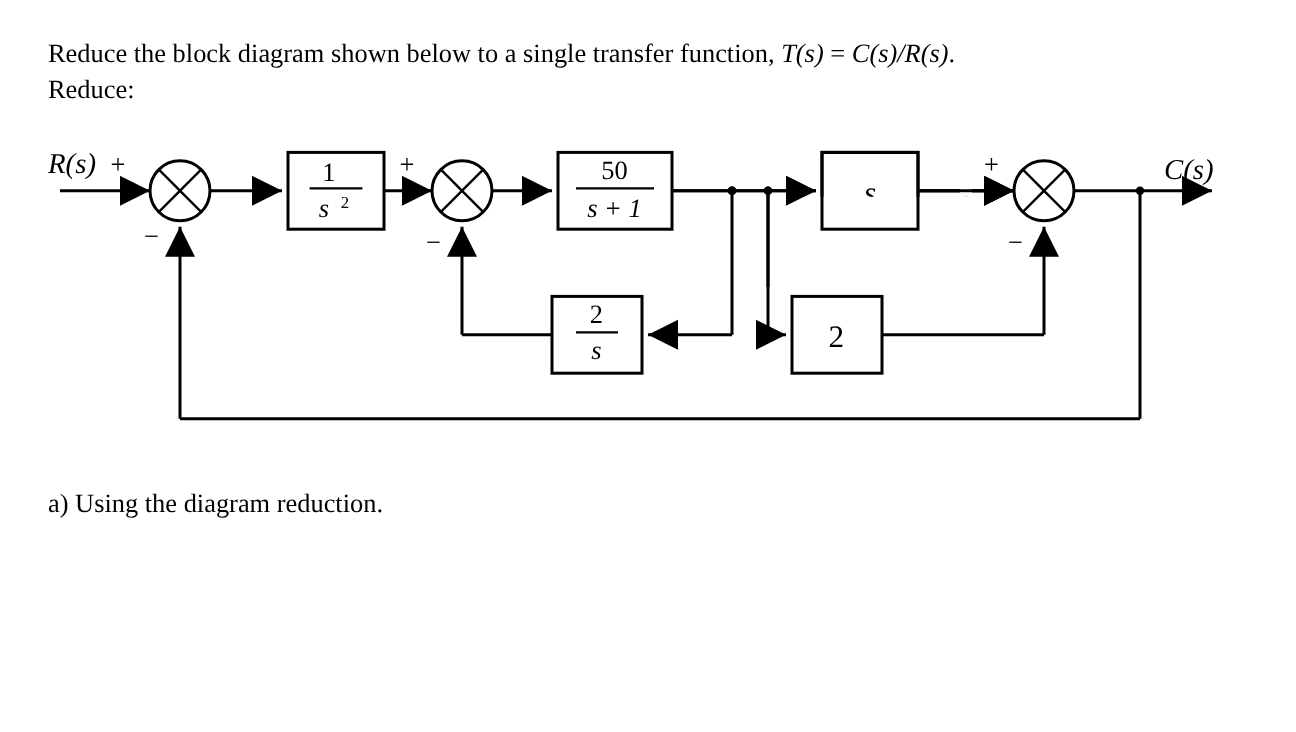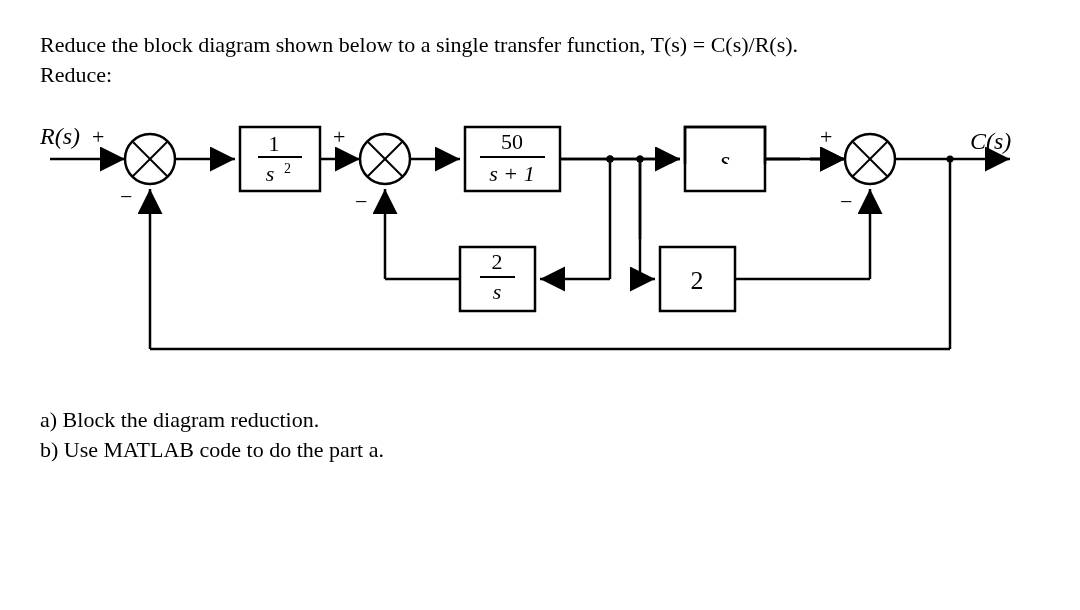--- a/index.html
+++ b/index.html
@@ -9,21 +9,21 @@
     font-size: 22px;
     background: #fff;
     color: #000;
     width: 1080px;
     box-sizing: border-box;
   }
   .problem-text {
     line-height: 1.35;
     margin-bottom: 8px;
   }
-  .italic { }
+  .italic { font-style: italic; }
   .diagram-wrap {
     margin: 10px 0 20px 0;
   }
   .questions {
     margin-top: 8px;
     line-height: 1.35;
   }
   svg text {
     font-family: "Times New Roman", Times, serif;
   }
@@ -159,15 +159,14 @@
   <line x1="725" y1="60" x2="805" y2="60" stroke="#000" stroke-width="2.5" marker-end="url(#arrow)"></line>
 
   <line x1="910" y1="60" x2="910" y2="250" stroke="#000" stroke-width="2.5"></line>
   <line x1="910" y1="250" x2="110" y2="250" stroke="#000" stroke-width="2.5"></line>
   <line x1="110" y1="250" x2="110" y2="90" stroke="#000" stroke-width="2.5" marker-end="url(#arrow)"></line>
 
 </svg>
 </div>
 
 <div class="questions">
-  <div>a) Block the diagram reduction.</div>
-  <div>b) Use MATLAB code to do the part a.</div>
+  <div>a) Using the diagram reduction.</div>
 </div>
 
 </body></html>

